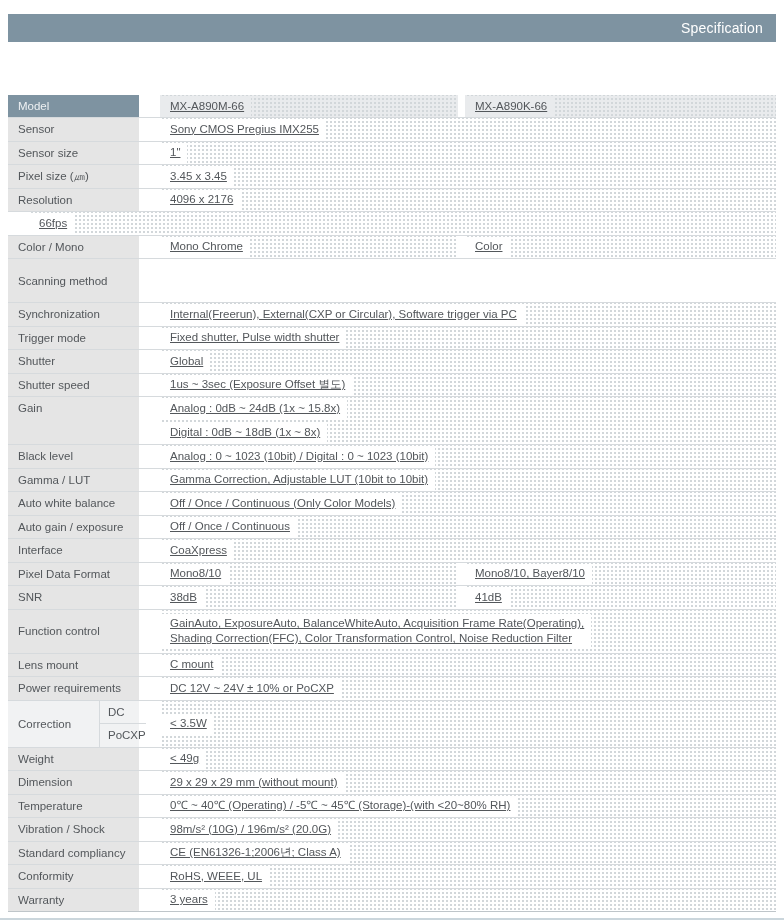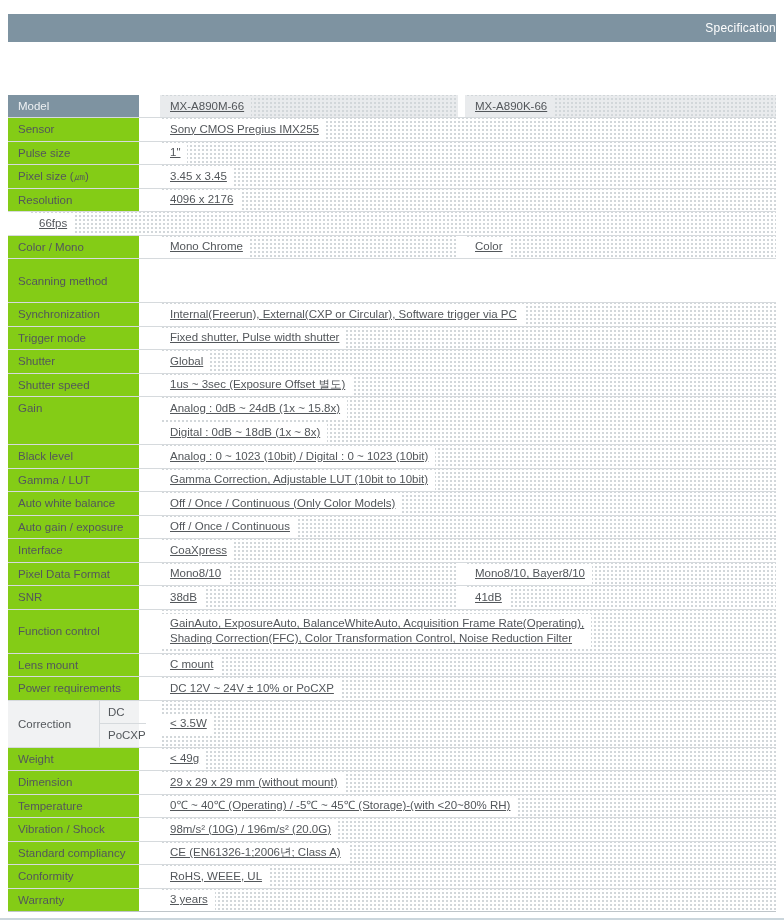--- a/index.html
+++ b/index.html
@@ -13,21 +13,22 @@
 
   .spec-bar {
     position: absolute;
     left: 8px; top: 14px;
     width: 768px; height: 28px;
     background: #7e93a1;
     color: #ffffff;
     display: flex;
     align-items: center;
     justify-content: flex-end;
-    font-size: 12px;
+    padding-right: 13px;
+    font-size: 14px;
     letter-spacing: 0.2px;
   }
 
   .spec-table {
     position: absolute;
     left: 8px; top: 95px;
     width: 768px;
     display: flex;
     flex-direction: column;
   }
@@ -41,21 +42,21 @@
   .row.single      { height: 23.5px; }
   .row.split       { height: 23.5px; }
   .row.multiline   { height: 44px; }
   .row.stacked     { height: 48px; }
   .row.consumption { height: 47px; }
   .row:last-child  { border-bottom: 1px solid #bfc5c9; }
 
   .label {
     width: 131px;
     flex: 0 0 131px;
-    background: #84cc16;
+    background: #e5e5e5;
     display: flex;
     align-items: center;
     padding-left: 10px;
     font-size: 11.5px;
     color: #53575b;
   }
   .row.header .label {
     background: #7e93a1;
     color: #eef1f3;
   }
@@ -168,21 +169,21 @@
     <div class="row single">
       <div class="label">Sensor</div>
       <div class="gutter"></div>
       <div class="value-area">
         <div class="vcell full">
           <div class="vtext">Sony CMOS Pregius IMX255</div>
         </div>
       </div>
     </div>
     <div class="row single">
-      <div class="label">Pulse size</div>
+      <div class="label">Sensor size</div>
       <div class="gutter"></div>
       <div class="value-area">
         <div class="vcell full">
           <div class="vtext">1"</div>
         </div>
       </div>
     </div>
     <div class="row single">
       <div class="label">Pixel size (㎛)</div>
       <div class="gutter"></div>

